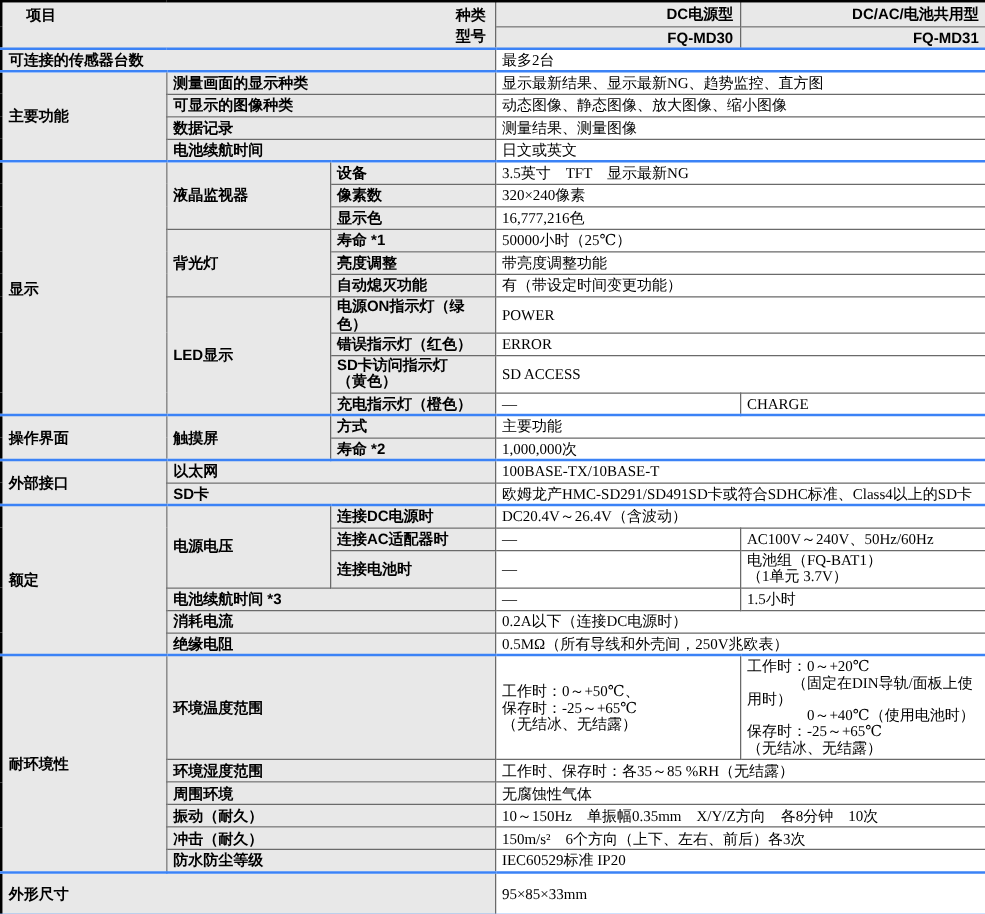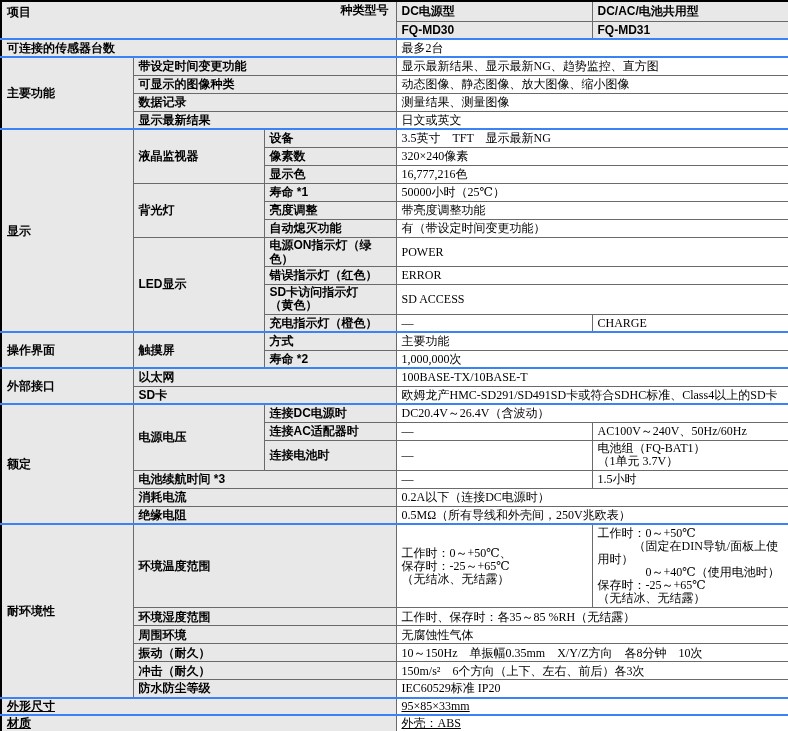--- a/index.html
+++ b/index.html
@@ -29,38 +29,39 @@
   }
   td.lab {
     background: #e8e8e8;
     font-family: "Liberation Sans", "DejaVu Sans", sans-serif;
     font-weight: bold;
     font-size: 12px;
   }
   tr.sec > td {
     border-top: 2px solid #3b82f6;
   }
-  .center { text-align: left; }
+  .center { text-align: right; }
   .pre { white-space: pre-wrap; line-height: 13px; }
   .vtop { vertical-align: top; padding-top: 2px; padding-bottom: 2px; }
   tr.h20 { height: 20px; }
   tr.h18 { height: 18px; }
   tr.h30 { height: 30px; }
   tr.h62 { height: 62px; }
-  tr.h17 { height: 17px; text-decoration: underline; }
+  tr.h17 { height: 34px; }
   .corner-flex {
     display: flex;
     justify-content: space-between;
     align-items: stretch;
     height: 34px;
+    margin-left: 14px;
   }
   .corner-item { padding-top: 2px; }
   .corner-right {
     display: flex;
-    flex-direction: row;
+    flex-direction: column;
     justify-content: space-around;
     text-align: right;
     padding-right: 2px;
   }
 </style>
 </head>
 <body>
 
 <table class="spec">
   <colgroup>
@@ -90,33 +91,33 @@
     <td class="lab center">FQ-MD31</td>
   </tr>
 
   <tr class="sec h18">
     <td class="lab" colspan="3">可连接的传感器台数</td>
     <td colspan="2">最多2台</td>
   </tr>
 
   <tr class="sec h18">
     <td class="lab" rowspan="4">主要功能</td>
-    <td class="lab" colspan="2">带设定时间变更功能</td>
+    <td class="lab" colspan="2">测量画面的显示种类</td>
     <td colspan="2">显示最新结果、显示最新NG、趋势监控、直方图</td>
   </tr>
   <tr class="h18">
     <td class="lab" colspan="2">可显示的图像种类</td>
     <td colspan="2">动态图像、静态图像、放大图像、缩小图像</td>
   </tr>
   <tr class="h18">
     <td class="lab" colspan="2">数据记录</td>
     <td colspan="2">测量结果、测量图像</td>
   </tr>
   <tr class="h18">
-    <td class="lab" colspan="2">显示最新结果</td>
+    <td class="lab" colspan="2">电池续航时间</td>
     <td colspan="2">日文或英文</td>
   </tr>
 
   <tr class="sec h18">
     <td class="lab" rowspan="10">显示</td>
     <td class="lab" rowspan="3">液晶监视器</td>
     <td class="lab">设备</td>
     <td colspan="2">3.5英寸　TFT　显示最新NG</td>
   </tr>
   <tr class="h18">
@@ -211,21 +212,21 @@
     <td class="lab" colspan="2">绝缘电阻</td>
     <td colspan="2">0.5MΩ（所有导线和外壳间，250V兆欧表）</td>
   </tr>
 
   <tr class="sec h62">
     <td class="lab" rowspan="6">耐环境性</td>
     <td class="lab" colspan="2">环境温度范围</td>
     <td class="pre">工作时：0～+50℃、
 保存时：-25～+65℃
 （无结冰、无结露）</td>
-    <td class="pre vtop">工作时：0～+50℃
+    <td class="pre vtop">工作时：0～+20℃
 　　　（固定在DIN导轨/面板上使用时）
 　　　　0～+40℃（使用电池时）
 保存时：-25～+65℃
 （无结冰、无结露）</td>
   </tr>
   <tr class="h18">
     <td class="lab" colspan="2">环境湿度范围</td>
     <td colspan="2">工作时、保存时：各35～85 %RH（无结露）</td>
   </tr>
   <tr class="h18">

